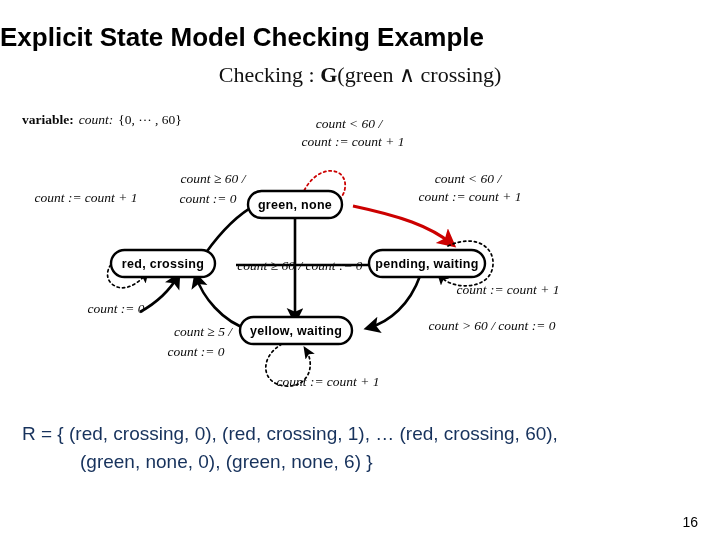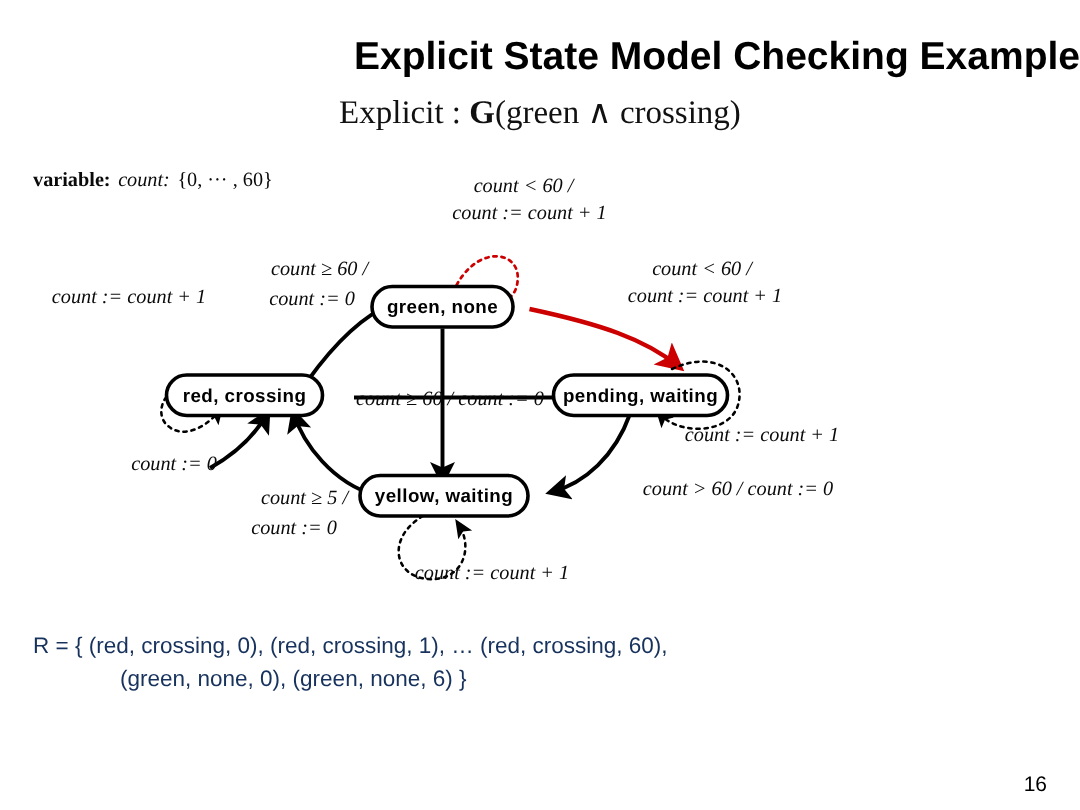--- a/index.html
+++ b/index.html
@@ -18,21 +18,21 @@
     position: absolute;
     inset: 0;
     width: 720px;
     height: 540px;
   }
   .slide-title {
     position: absolute;
     left: 0;
     top: 22px;
     width: 720px;
-    text-align: right;
+    text-align: left;
     font-family: "Liberation Sans", sans-serif;
     font-weight: bold;
     font-size: 26px;
     color: #000000;
     letter-spacing: 0px;
     white-space: nowrap;
   }
   .property-line {
     position: absolute;
     left: 0;
@@ -111,21 +111,21 @@
     stroke: #000000;
     stroke-width: 2.4;
   }
 
   .r-set {
     position: absolute;
     left: 22px;
     top: 420px;
     width: 690px;
     font-family: "Liberation Sans", sans-serif;
-    font-size: 15px;
+    font-size: 19px;
     color: #17325c;
     line-height: 1.45;
   }
   .r-set .line2 { display: block; padding-left: 58px; }
 
   .page-number {
     position: absolute;
     right: 22px;
     bottom: 10px;
     font-family: "Liberation Sans", sans-serif;
@@ -134,21 +134,21 @@
   }
 </style>
 </head>
 <body>
 
 <div id="slide">
 
   <div class="slide-title">Explicit State Model Checking Example</div>
 
   <div class="property-line">
-    <span>Explicit : </span><span class="op-g">G</span><span class="mathit">(green ∧ crossing)</span>
+    <span>Checking : </span><span class="op-g">G</span><span class="mathit">(green ∧ crossing)</span>
   </div>
 
   <div id="diagram-area">
     <svg id="diagram-svg" width="720" height="300" viewBox="0 0 720 300" xmlns="http://www.w3.org/2000/svg">
 
       <defs>
         <marker id="arrow-black" markerWidth="9" markerHeight="9" refX="4.6" refY="3.2" orient="auto" markerUnits="strokeWidth">
           <path d="M0,0 L6.4,3.2 L0,6.4 L1.4,3.2 Z" fill="#000000"></path>
         </marker>
         <marker id="arrow-black-thin" markerWidth="10" markerHeight="10" refX="4.6" refY="3.2" orient="auto" markerUnits="strokeWidth">

